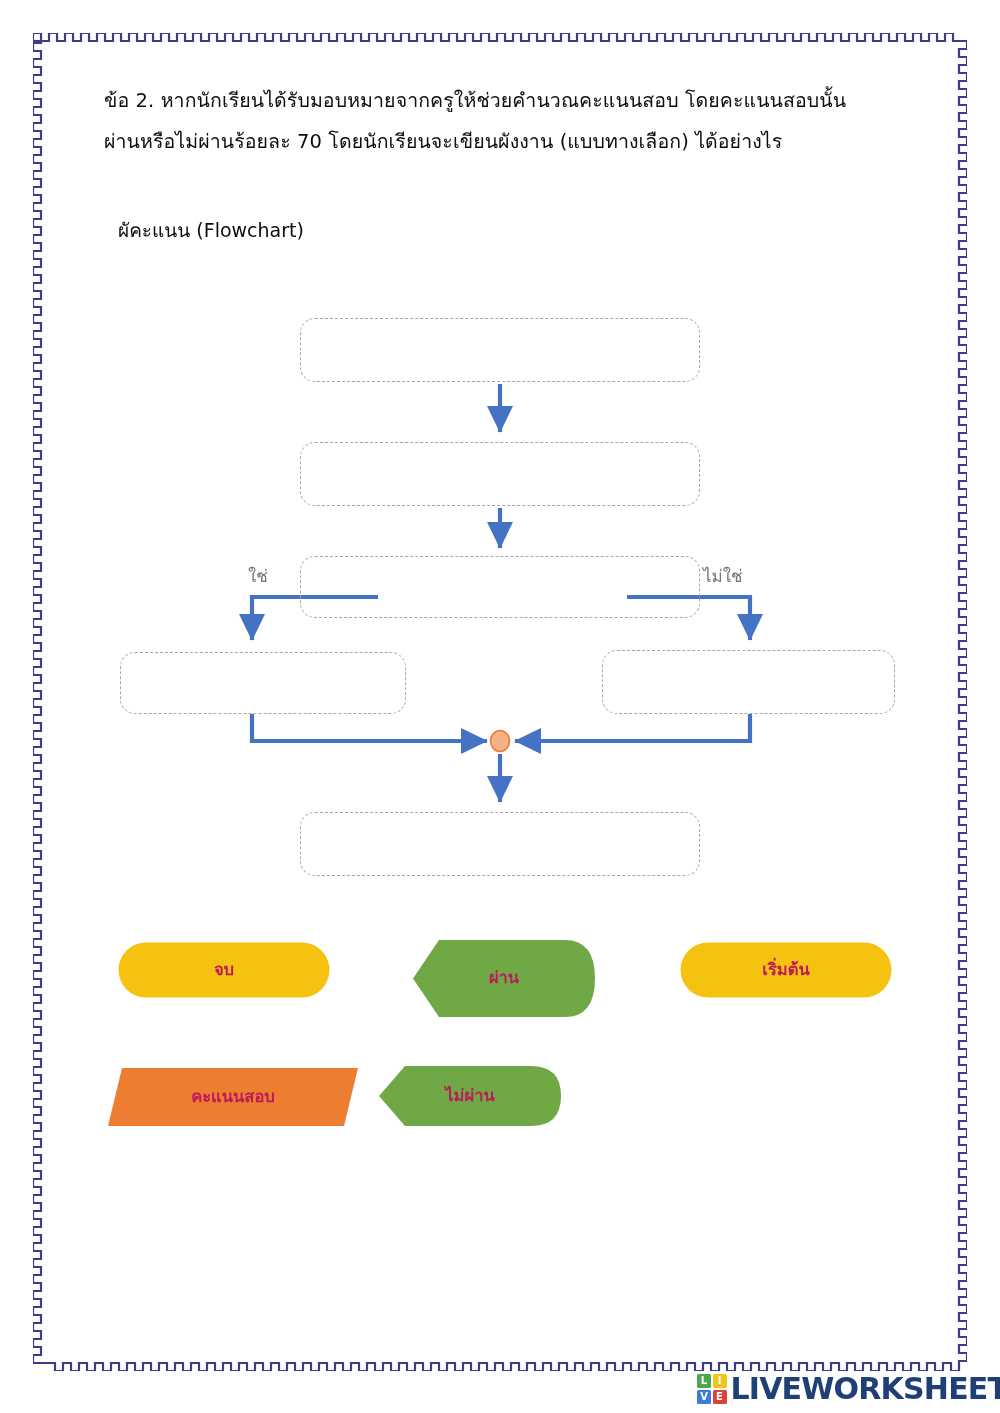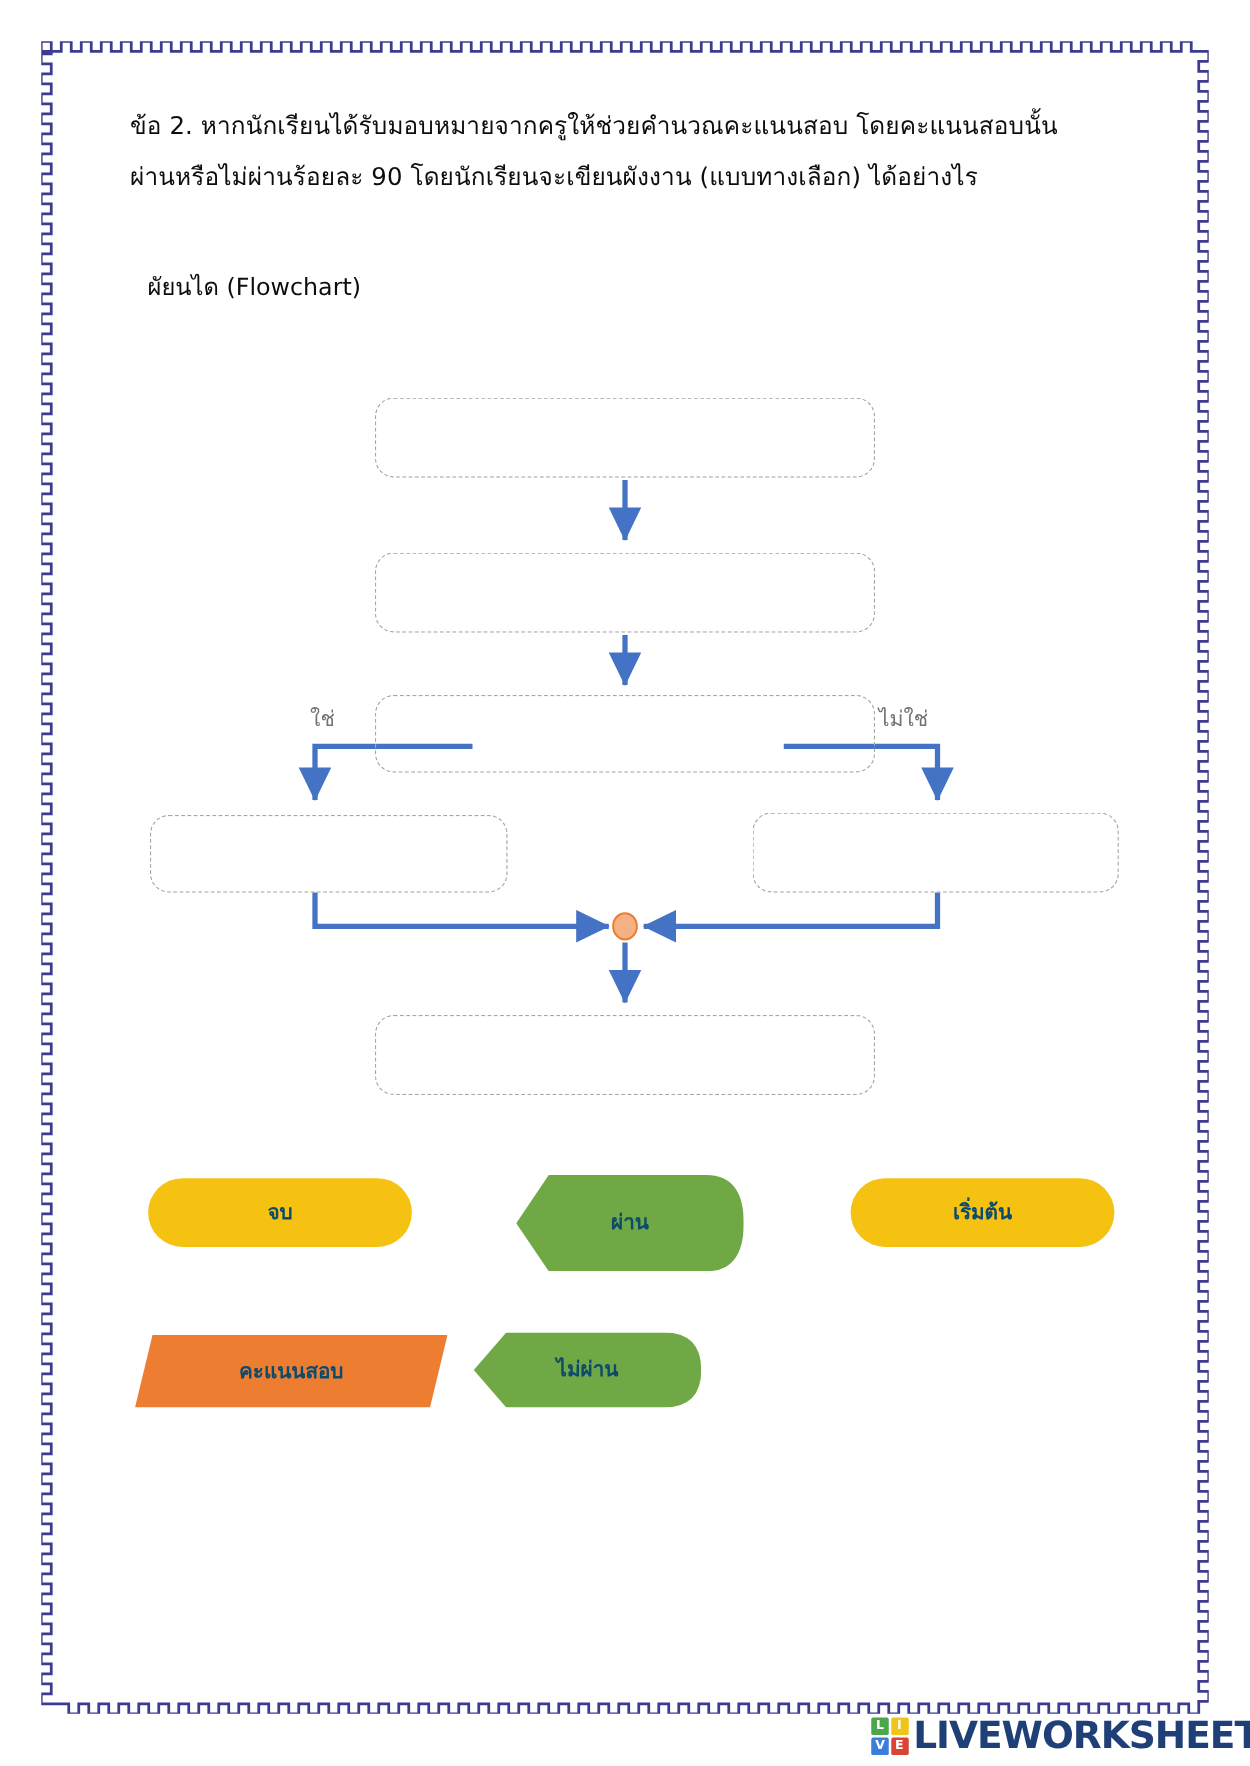--- a/index.html
+++ b/index.html
@@ -89,21 +89,21 @@
     align-items: center;
     justify-content: center;
     box-sizing: border-box;
     cursor: move;
   }
   .shape .shape-text {
     position: relative;
     z-index: 2;
     font-size: 16.5px;
     font-weight: 700;
-    color: #0c4a6e;
+    color: #be185d;
     line-height: 1.15;
     white-space: nowrap;
     text-align: left;
   }
   .shape-svg {
     position: absolute;
     left: 0;
     top: 0;
     width: 100%;
     height: 100%;
@@ -149,23 +149,23 @@
 <div id="page">
 
   <div class="border-frame">
     <svg width="934" height="1338" viewBox="0 0 934 1338" xmlns="http://www.w3.org/2000/svg">
       <path id="border-path" fill="none" stroke="#3B3B8F" stroke-width="2.2" stroke-linejoin="miter" d="M0.0 8.0 L0.0 0.0 L8.0 0.0 L8.0 8.0 L16.0 8.0 L16.0 0.0 L24.0 0.0 L24.0 8.0 L32.0 8.0 L32.0 0.0 L40.0 0.0 L40.0 8.0 L48.0 8.0 L48.0 0.0 L56.0 0.0 L56.0 8.0 L64.0 8.0 L64.0 0.0 L72.0 0.0 L72.0 8.0 L80.0 8.0 L80.0 0.0 L88.0 0.0 L88.0 8.0 L96.0 8.0 L96.0 0.0 L104.0 0.0 L104.0 8.0 L112.0 8.0 L112.0 0.0 L120.0 0.0 L120.0 8.0 L128.0 8.0 L128.0 0.0 L136.0 0.0 L136.0 8.0 L144.0 8.0 L144.0 0.0 L152.0 0.0 L152.0 8.0 L160.0 8.0 L160.0 0.0 L168.0 0.0 L168.0 8.0 L176.0 8.0 L176.0 0.0 L184.0 0.0 L184.0 8.0 L192.0 8.0 L192.0 0.0 L200.0 0.0 L200.0 8.0 L208.0 8.0 L208.0 0.0 L216.0 0.0 L216.0 8.0 L224.0 8.0 L224.0 0.0 L232.0 0.0 L232.0 8.0 L240.0 8.0 L240.0 0.0 L248.0 0.0 L248.0 8.0 L256.0 8.0 L256.0 0.0 L264.0 0.0 L264.0 8.0 L272.0 8.0 L272.0 0.0 L280.0 0.0 L280.0 8.0 L288.0 8.0 L288.0 0.0 L296.0 0.0 L296.0 8.0 L304.0 8.0 L304.0 0.0 L312.0 0.0 L312.0 8.0 L320.0 8.0 L320.0 0.0 L328.0 0.0 L328.0 8.0 L336.0 8.0 L336.0 0.0 L344.0 0.0 L344.0 8.0 L352.0 8.0 L352.0 0.0 L360.0 0.0 L360.0 8.0 L368.0 8.0 L368.0 0.0 L376.0 0.0 L376.0 8.0 L384.0 8.0 L384.0 0.0 L392.0 0.0 L392.0 8.0 L400.0 8.0 L400.0 0.0 L408.0 0.0 L408.0 8.0 L416.0 8.0 L416.0 0.0 L424.0 0.0 L424.0 8.0 L432.0 8.0 L432.0 0.0 L440.0 0.0 L440.0 8.0 L448.0 8.0 L448.0 0.0 L456.0 0.0 L456.0 8.0 L464.0 8.0 L464.0 0.0 L472.0 0.0 L472.0 8.0 L480.0 8.0 L480.0 0.0 L488.0 0.0 L488.0 8.0 L496.0 8.0 L496.0 0.0 L504.0 0.0 L504.0 8.0 L512.0 8.0 L512.0 0.0 L520.0 0.0 L520.0 8.0 L528.0 8.0 L528.0 0.0 L536.0 0.0 L536.0 8.0 L544.0 8.0 L544.0 0.0 L552.0 0.0 L552.0 8.0 L560.0 8.0 L560.0 0.0 L568.0 0.0 L568.0 8.0 L576.0 8.0 L576.0 0.0 L584.0 0.0 L584.0 8.0 L592.0 8.0 L592.0 0.0 L600.0 0.0 L600.0 8.0 L608.0 8.0 L608.0 0.0 L616.0 0.0 L616.0 8.0 L624.0 8.0 L624.0 0.0 L632.0 0.0 L632.0 8.0 L640.0 8.0 L640.0 0.0 L648.0 0.0 L648.0 8.0 L656.0 8.0 L656.0 0.0 L664.0 0.0 L664.0 8.0 L672.0 8.0 L672.0 0.0 L680.0 0.0 L680.0 8.0 L688.0 8.0 L688.0 0.0 L696.0 0.0 L696.0 8.0 L704.0 8.0 L704.0 0.0 L712.0 0.0 L712.0 8.0 L720.0 8.0 L720.0 0.0 L728.0 0.0 L728.0 8.0 L736.0 8.0 L736.0 0.0 L744.0 0.0 L744.0 8.0 L752.0 8.0 L752.0 0.0 L760.0 0.0 L760.0 8.0 L768.0 8.0 L768.0 0.0 L776.0 0.0 L776.0 8.0 L784.0 8.0 L784.0 0.0 L792.0 0.0 L792.0 8.0 L800.0 8.0 L800.0 0.0 L808.0 0.0 L808.0 8.0 L816.0 8.0 L816.0 0.0 L824.0 0.0 L824.0 8.0 L832.0 8.0 L832.0 0.0 L840.0 0.0 L840.0 8.0 L848.0 8.0 L848.0 0.0 L856.0 0.0 L856.0 8.0 L864.0 8.0 L864.0 0.0 L872.0 0.0 L872.0 8.0 L880.0 8.0 L880.0 0.0 L888.0 0.0 L888.0 8.0 L896.0 8.0 L896.0 0.0 L904.0 0.0 L904.0 8.0 L912.0 8.0 L912.0 0.0 L920.0 0.0 L920.0 8.0 L928.0 8.0 L934.0 8.0 L926.0 8.0 L934.0 8.0 L934.0 16.0 L926.0 16.0 L926.0 24.0 L934.0 24.0 L934.0 32.0 L926.0 32.0 L926.0 40.0 L934.0 40.0 L934.0 48.0 L926.0 48.0 L926.0 56.0 L934.0 56.0 L934.0 64.0 L926.0 64.0 L926.0 72.0 L934.0 72.0 L934.0 80.0 L926.0 80.0 L926.0 88.0 L934.0 88.0 L934.0 96.0 L926.0 96.0 L926.0 104.0 L934.0 104.0 L934.0 112.0 L926.0 112.0 L926.0 120.0 L934.0 120.0 L934.0 128.0 L926.0 128.0 L926.0 136.0 L934.0 136.0 L934.0 144.0 L926.0 144.0 L926.0 152.0 L934.0 152.0 L934.0 160.0 L926.0 160.0 L926.0 168.0 L934.0 168.0 L934.0 176.0 L926.0 176.0 L926.0 184.0 L934.0 184.0 L934.0 192.0 L926.0 192.0 L926.0 200.0 L934.0 200.0 L934.0 208.0 L926.0 208.0 L926.0 216.0 L934.0 216.0 L934.0 224.0 L926.0 224.0 L926.0 232.0 L934.0 232.0 L934.0 240.0 L926.0 240.0 L926.0 248.0 L934.0 248.0 L934.0 256.0 L926.0 256.0 L926.0 264.0 L934.0 264.0 L934.0 272.0 L926.0 272.0 L926.0 280.0 L934.0 280.0 L934.0 288.0 L926.0 288.0 L926.0 296.0 L934.0 296.0 L934.0 304.0 L926.0 304.0 L926.0 312.0 L934.0 312.0 L934.0 320.0 L926.0 320.0 L926.0 328.0 L934.0 328.0 L934.0 336.0 L926.0 336.0 L926.0 344.0 L934.0 344.0 L934.0 352.0 L926.0 352.0 L926.0 360.0 L934.0 360.0 L934.0 368.0 L926.0 368.0 L926.0 376.0 L934.0 376.0 L934.0 384.0 L926.0 384.0 L926.0 392.0 L934.0 392.0 L934.0 400.0 L926.0 400.0 L926.0 408.0 L934.0 408.0 L934.0 416.0 L926.0 416.0 L926.0 424.0 L934.0 424.0 L934.0 432.0 L926.0 432.0 L926.0 440.0 L934.0 440.0 L934.0 448.0 L926.0 448.0 L926.0 456.0 L934.0 456.0 L934.0 464.0 L926.0 464.0 L926.0 472.0 L934.0 472.0 L934.0 480.0 L926.0 480.0 L926.0 488.0 L934.0 488.0 L934.0 496.0 L926.0 496.0 L926.0 504.0 L934.0 504.0 L934.0 512.0 L926.0 512.0 L926.0 520.0 L934.0 520.0 L934.0 528.0 L926.0 528.0 L926.0 536.0 L934.0 536.0 L934.0 544.0 L926.0 544.0 L926.0 552.0 L934.0 552.0 L934.0 560.0 L926.0 560.0 L926.0 568.0 L934.0 568.0 L934.0 576.0 L926.0 576.0 L926.0 584.0 L934.0 584.0 L934.0 592.0 L926.0 592.0 L926.0 600.0 L934.0 600.0 L934.0 608.0 L926.0 608.0 L926.0 616.0 L934.0 616.0 L934.0 624.0 L926.0 624.0 L926.0 632.0 L934.0 632.0 L934.0 640.0 L926.0 640.0 L926.0 648.0 L934.0 648.0 L934.0 656.0 L926.0 656.0 L926.0 664.0 L934.0 664.0 L934.0 672.0 L926.0 672.0 L926.0 680.0 L934.0 680.0 L934.0 688.0 L926.0 688.0 L926.0 696.0 L934.0 696.0 L934.0 704.0 L926.0 704.0 L926.0 712.0 L934.0 712.0 L934.0 720.0 L926.0 720.0 L926.0 728.0 L934.0 728.0 L934.0 736.0 L926.0 736.0 L926.0 744.0 L934.0 744.0 L934.0 752.0 L926.0 752.0 L926.0 760.0 L934.0 760.0 L934.0 768.0 L926.0 768.0 L926.0 776.0 L934.0 776.0 L934.0 784.0 L926.0 784.0 L926.0 792.0 L934.0 792.0 L934.0 800.0 L926.0 800.0 L926.0 808.0 L934.0 808.0 L934.0 816.0 L926.0 816.0 L926.0 824.0 L934.0 824.0 L934.0 832.0 L926.0 832.0 L926.0 840.0 L934.0 840.0 L934.0 848.0 L926.0 848.0 L926.0 856.0 L934.0 856.0 L934.0 864.0 L926.0 864.0 L926.0 872.0 L934.0 872.0 L934.0 880.0 L926.0 880.0 L926.0 888.0 L934.0 888.0 L934.0 896.0 L926.0 896.0 L926.0 904.0 L934.0 904.0 L934.0 912.0 L926.0 912.0 L926.0 920.0 L934.0 920.0 L934.0 928.0 L926.0 928.0 L926.0 936.0 L934.0 936.0 L934.0 944.0 L926.0 944.0 L926.0 952.0 L934.0 952.0 L934.0 960.0 L926.0 960.0 L926.0 968.0 L934.0 968.0 L934.0 976.0 L926.0 976.0 L926.0 984.0 L934.0 984.0 L934.0 992.0 L926.0 992.0 L926.0 1000.0 L934.0 1000.0 L934.0 1008.0 L926.0 1008.0 L926.0 1016.0 L934.0 1016.0 L934.0 1024.0 L926.0 1024.0 L926.0 1032.0 L934.0 1032.0 L934.0 1040.0 L926.0 1040.0 L926.0 1048.0 L934.0 1048.0 L934.0 1056.0 L926.0 1056.0 L926.0 1064.0 L934.0 1064.0 L934.0 1072.0 L926.0 1072.0 L926.0 1080.0 L934.0 1080.0 L934.0 1088.0 L926.0 1088.0 L926.0 1096.0 L934.0 1096.0 L934.0 1104.0 L926.0 1104.0 L926.0 1112.0 L934.0 1112.0 L934.0 1120.0 L926.0 1120.0 L926.0 1128.0 L934.0 1128.0 L934.0 1136.0 L926.0 1136.0 L926.0 1144.0 L934.0 1144.0 L934.0 1152.0 L926.0 1152.0 L926.0 1160.0 L934.0 1160.0 L934.0 1168.0 L926.0 1168.0 L926.0 1176.0 L934.0 1176.0 L934.0 1184.0 L926.0 1184.0 L926.0 1192.0 L934.0 1192.0 L934.0 1200.0 L926.0 1200.0 L926.0 1208.0 L934.0 1208.0 L934.0 1216.0 L926.0 1216.0 L926.0 1224.0 L934.0 1224.0 L934.0 1232.0 L926.0 1232.0 L926.0 1240.0 L934.0 1240.0 L934.0 1248.0 L926.0 1248.0 L926.0 1256.0 L934.0 1256.0 L934.0 1264.0 L926.0 1264.0 L926.0 1272.0 L934.0 1272.0 L934.0 1280.0 L926.0 1280.0 L926.0 1288.0 L934.0 1288.0 L934.0 1296.0 L926.0 1296.0 L926.0 1304.0 L934.0 1304.0 L934.0 1312.0 L926.0 1312.0 L926.0 1320.0 L934.0 1320.0 L934.0 1328.0 L926.0 1328.0 L926.0 1336.0 L926.0 1338.0 L926.0 1330.0 L926.0 1338.0 L918.0 1338.0 L918.0 1330.0 L910.0 1330.0 L910.0 1338.0 L902.0 1338.0 L902.0 1330.0 L894.0 1330.0 L894.0 1338.0 L886.0 1338.0 L886.0 1330.0 L878.0 1330.0 L878.0 1338.0 L870.0 1338.0 L870.0 1330.0 L862.0 1330.0 L862.0 1338.0 L854.0 1338.0 L854.0 1330.0 L846.0 1330.0 L846.0 1338.0 L838.0 1338.0 L838.0 1330.0 L830.0 1330.0 L830.0 1338.0 L822.0 1338.0 L822.0 1330.0 L814.0 1330.0 L814.0 1338.0 L806.0 1338.0 L806.0 1330.0 L798.0 1330.0 L798.0 1338.0 L790.0 1338.0 L790.0 1330.0 L782.0 1330.0 L782.0 1338.0 L774.0 1338.0 L774.0 1330.0 L766.0 1330.0 L766.0 1338.0 L758.0 1338.0 L758.0 1330.0 L750.0 1330.0 L750.0 1338.0 L742.0 1338.0 L742.0 1330.0 L734.0 1330.0 L734.0 1338.0 L726.0 1338.0 L726.0 1330.0 L718.0 1330.0 L718.0 1338.0 L710.0 1338.0 L710.0 1330.0 L702.0 1330.0 L702.0 1338.0 L694.0 1338.0 L694.0 1330.0 L686.0 1330.0 L686.0 1338.0 L678.0 1338.0 L678.0 1330.0 L670.0 1330.0 L670.0 1338.0 L662.0 1338.0 L662.0 1330.0 L654.0 1330.0 L654.0 1338.0 L646.0 1338.0 L646.0 1330.0 L638.0 1330.0 L638.0 1338.0 L630.0 1338.0 L630.0 1330.0 L622.0 1330.0 L622.0 1338.0 L614.0 1338.0 L614.0 1330.0 L606.0 1330.0 L606.0 1338.0 L598.0 1338.0 L598.0 1330.0 L590.0 1330.0 L590.0 1338.0 L582.0 1338.0 L582.0 1330.0 L574.0 1330.0 L574.0 1338.0 L566.0 1338.0 L566.0 1330.0 L558.0 1330.0 L558.0 1338.0 L550.0 1338.0 L550.0 1330.0 L542.0 1330.0 L542.0 1338.0 L534.0 1338.0 L534.0 1330.0 L526.0 1330.0 L526.0 1338.0 L518.0 1338.0 L518.0 1330.0 L510.0 1330.0 L510.0 1338.0 L502.0 1338.0 L502.0 1330.0 L494.0 1330.0 L494.0 1338.0 L486.0 1338.0 L486.0 1330.0 L478.0 1330.0 L478.0 1338.0 L470.0 1338.0 L470.0 1330.0 L462.0 1330.0 L462.0 1338.0 L454.0 1338.0 L454.0 1330.0 L446.0 1330.0 L446.0 1338.0 L438.0 1338.0 L438.0 1330.0 L430.0 1330.0 L430.0 1338.0 L422.0 1338.0 L422.0 1330.0 L414.0 1330.0 L414.0 1338.0 L406.0 1338.0 L406.0 1330.0 L398.0 1330.0 L398.0 1338.0 L390.0 1338.0 L390.0 1330.0 L382.0 1330.0 L382.0 1338.0 L374.0 1338.0 L374.0 1330.0 L366.0 1330.0 L366.0 1338.0 L358.0 1338.0 L358.0 1330.0 L350.0 1330.0 L350.0 1338.0 L342.0 1338.0 L342.0 1330.0 L334.0 1330.0 L334.0 1338.0 L326.0 1338.0 L326.0 1330.0 L318.0 1330.0 L318.0 1338.0 L310.0 1338.0 L310.0 1330.0 L302.0 1330.0 L302.0 1338.0 L294.0 1338.0 L294.0 1330.0 L286.0 1330.0 L286.0 1338.0 L278.0 1338.0 L278.0 1330.0 L270.0 1330.0 L270.0 1338.0 L262.0 1338.0 L262.0 1330.0 L254.0 1330.0 L254.0 1338.0 L246.0 1338.0 L246.0 1330.0 L238.0 1330.0 L238.0 1338.0 L230.0 1338.0 L230.0 1330.0 L222.0 1330.0 L222.0 1338.0 L214.0 1338.0 L214.0 1330.0 L206.0 1330.0 L206.0 1338.0 L198.0 1338.0 L198.0 1330.0 L190.0 1330.0 L190.0 1338.0 L182.0 1338.0 L182.0 1330.0 L174.0 1330.0 L174.0 1338.0 L166.0 1338.0 L166.0 1330.0 L158.0 1330.0 L158.0 1338.0 L150.0 1338.0 L150.0 1330.0 L142.0 1330.0 L142.0 1338.0 L134.0 1338.0 L134.0 1330.0 L126.0 1330.0 L126.0 1338.0 L118.0 1338.0 L118.0 1330.0 L110.0 1330.0 L110.0 1338.0 L102.0 1338.0 L102.0 1330.0 L94.0 1330.0 L94.0 1338.0 L86.0 1338.0 L86.0 1330.0 L78.0 1330.0 L78.0 1338.0 L70.0 1338.0 L70.0 1330.0 L62.0 1330.0 L62.0 1338.0 L54.0 1338.0 L54.0 1330.0 L46.0 1330.0 L46.0 1338.0 L38.0 1338.0 L38.0 1330.0 L30.0 1330.0 L30.0 1338.0 L22.0 1338.0 L22.0 1330.0 L14.0 1330.0 L0.0 1330.0 L8.0 1330.0 L0.0 1330.0 L0.0 1322.0 L8.0 1322.0 L8.0 1314.0 L0.0 1314.0 L0.0 1306.0 L8.0 1306.0 L8.0 1298.0 L0.0 1298.0 L0.0 1290.0 L8.0 1290.0 L8.0 1282.0 L0.0 1282.0 L0.0 1274.0 L8.0 1274.0 L8.0 1266.0 L0.0 1266.0 L0.0 1258.0 L8.0 1258.0 L8.0 1250.0 L0.0 1250.0 L0.0 1242.0 L8.0 1242.0 L8.0 1234.0 L0.0 1234.0 L0.0 1226.0 L8.0 1226.0 L8.0 1218.0 L0.0 1218.0 L0.0 1210.0 L8.0 1210.0 L8.0 1202.0 L0.0 1202.0 L0.0 1194.0 L8.0 1194.0 L8.0 1186.0 L0.0 1186.0 L0.0 1178.0 L8.0 1178.0 L8.0 1170.0 L0.0 1170.0 L0.0 1162.0 L8.0 1162.0 L8.0 1154.0 L0.0 1154.0 L0.0 1146.0 L8.0 1146.0 L8.0 1138.0 L0.0 1138.0 L0.0 1130.0 L8.0 1130.0 L8.0 1122.0 L0.0 1122.0 L0.0 1114.0 L8.0 1114.0 L8.0 1106.0 L0.0 1106.0 L0.0 1098.0 L8.0 1098.0 L8.0 1090.0 L0.0 1090.0 L0.0 1082.0 L8.0 1082.0 L8.0 1074.0 L0.0 1074.0 L0.0 1066.0 L8.0 1066.0 L8.0 1058.0 L0.0 1058.0 L0.0 1050.0 L8.0 1050.0 L8.0 1042.0 L0.0 1042.0 L0.0 1034.0 L8.0 1034.0 L8.0 1026.0 L0.0 1026.0 L0.0 1018.0 L8.0 1018.0 L8.0 1010.0 L0.0 1010.0 L0.0 1002.0 L8.0 1002.0 L8.0 994.0 L0.0 994.0 L0.0 986.0 L8.0 986.0 L8.0 978.0 L0.0 978.0 L0.0 970.0 L8.0 970.0 L8.0 962.0 L0.0 962.0 L0.0 954.0 L8.0 954.0 L8.0 946.0 L0.0 946.0 L0.0 938.0 L8.0 938.0 L8.0 930.0 L0.0 930.0 L0.0 922.0 L8.0 922.0 L8.0 914.0 L0.0 914.0 L0.0 906.0 L8.0 906.0 L8.0 898.0 L0.0 898.0 L0.0 890.0 L8.0 890.0 L8.0 882.0 L0.0 882.0 L0.0 874.0 L8.0 874.0 L8.0 866.0 L0.0 866.0 L0.0 858.0 L8.0 858.0 L8.0 850.0 L0.0 850.0 L0.0 842.0 L8.0 842.0 L8.0 834.0 L0.0 834.0 L0.0 826.0 L8.0 826.0 L8.0 818.0 L0.0 818.0 L0.0 810.0 L8.0 810.0 L8.0 802.0 L0.0 802.0 L0.0 794.0 L8.0 794.0 L8.0 786.0 L0.0 786.0 L0.0 778.0 L8.0 778.0 L8.0 770.0 L0.0 770.0 L0.0 762.0 L8.0 762.0 L8.0 754.0 L0.0 754.0 L0.0 746.0 L8.0 746.0 L8.0 738.0 L0.0 738.0 L0.0 730.0 L8.0 730.0 L8.0 722.0 L0.0 722.0 L0.0 714.0 L8.0 714.0 L8.0 706.0 L0.0 706.0 L0.0 698.0 L8.0 698.0 L8.0 690.0 L0.0 690.0 L0.0 682.0 L8.0 682.0 L8.0 674.0 L0.0 674.0 L0.0 666.0 L8.0 666.0 L8.0 658.0 L0.0 658.0 L0.0 650.0 L8.0 650.0 L8.0 642.0 L0.0 642.0 L0.0 634.0 L8.0 634.0 L8.0 626.0 L0.0 626.0 L0.0 618.0 L8.0 618.0 L8.0 610.0 L0.0 610.0 L0.0 602.0 L8.0 602.0 L8.0 594.0 L0.0 594.0 L0.0 586.0 L8.0 586.0 L8.0 578.0 L0.0 578.0 L0.0 570.0 L8.0 570.0 L8.0 562.0 L0.0 562.0 L0.0 554.0 L8.0 554.0 L8.0 546.0 L0.0 546.0 L0.0 538.0 L8.0 538.0 L8.0 530.0 L0.0 530.0 L0.0 522.0 L8.0 522.0 L8.0 514.0 L0.0 514.0 L0.0 506.0 L8.0 506.0 L8.0 498.0 L0.0 498.0 L0.0 490.0 L8.0 490.0 L8.0 482.0 L0.0 482.0 L0.0 474.0 L8.0 474.0 L8.0 466.0 L0.0 466.0 L0.0 458.0 L8.0 458.0 L8.0 450.0 L0.0 450.0 L0.0 442.0 L8.0 442.0 L8.0 434.0 L0.0 434.0 L0.0 426.0 L8.0 426.0 L8.0 418.0 L0.0 418.0 L0.0 410.0 L8.0 410.0 L8.0 402.0 L0.0 402.0 L0.0 394.0 L8.0 394.0 L8.0 386.0 L0.0 386.0 L0.0 378.0 L8.0 378.0 L8.0 370.0 L0.0 370.0 L0.0 362.0 L8.0 362.0 L8.0 354.0 L0.0 354.0 L0.0 346.0 L8.0 346.0 L8.0 338.0 L0.0 338.0 L0.0 330.0 L8.0 330.0 L8.0 322.0 L0.0 322.0 L0.0 314.0 L8.0 314.0 L8.0 306.0 L0.0 306.0 L0.0 298.0 L8.0 298.0 L8.0 290.0 L0.0 290.0 L0.0 282.0 L8.0 282.0 L8.0 274.0 L0.0 274.0 L0.0 266.0 L8.0 266.0 L8.0 258.0 L0.0 258.0 L0.0 250.0 L8.0 250.0 L8.0 242.0 L0.0 242.0 L0.0 234.0 L8.0 234.0 L8.0 226.0 L0.0 226.0 L0.0 218.0 L8.0 218.0 L8.0 210.0 L0.0 210.0 L0.0 202.0 L8.0 202.0 L8.0 194.0 L0.0 194.0 L0.0 186.0 L8.0 186.0 L8.0 178.0 L0.0 178.0 L0.0 170.0 L8.0 170.0 L8.0 162.0 L0.0 162.0 L0.0 154.0 L8.0 154.0 L8.0 146.0 L0.0 146.0 L0.0 138.0 L8.0 138.0 L8.0 130.0 L0.0 130.0 L0.0 122.0 L8.0 122.0 L8.0 114.0 L0.0 114.0 L0.0 106.0 L8.0 106.0 L8.0 98.0 L0.0 98.0 L0.0 90.0 L8.0 90.0 L8.0 82.0 L0.0 82.0 L0.0 74.0 L8.0 74.0 L8.0 66.0 L0.0 66.0 L0.0 58.0 L8.0 58.0 L8.0 50.0 L0.0 50.0 L0.0 42.0 L8.0 42.0 L8.0 34.0 L0.0 34.0 L0.0 26.0 L8.0 26.0 L8.0 18.0 L0.0 18.0 L0.0 10.0 L8.0 10.0 L8.0 2.0 L8.0 8.0 Z"></path>
     </svg>
   </div>
 
   <div class="question-block">
     <div class="q-line">ข้อ 2. หากนักเรียนได้รับมอบหมายจากครูให้ช่วยคำนวณคะแนนสอบ โดยคะแนนสอบนั้น</div>
-    <div class="q-line">ผ่านหรือไม่ผ่านร้อยละ 90  โดยนักเรียนจะเขียนผังงาน (แบบทางเลือก) ได้อย่างไร</div>
-  </div>
-  <div class="section-label">ผัยนได (Flowchart)</div>
+    <div class="q-line">ผ่านหรือไม่ผ่านร้อยละ 70  โดยนักเรียนจะเขียนผังงาน (แบบทางเลือก) ได้อย่างไร</div>
+  </div>
+  <div class="section-label">ผัคะแนน (Flowchart)</div>
 
   <svg class="flow-canvas" viewBox="0 0 1000 1413" xmlns="http://www.w3.org/2000/svg">
     <defs>
       <marker id="arrowhead" markerWidth="9" markerHeight="9" refX="6.2" refY="3.1" orient="auto" markerUnits="strokeWidth">
         <path d="M0,0 L6.4,3.1 L0,6.2 Z" fill="#4472C4"></path>
       </marker>
     </defs>
 
     <line x1="500" y1="384" x2="500" y2="432" stroke="#4472C4" stroke-width="4.2" marker-end="url(#arrowhead)"></line>
 

